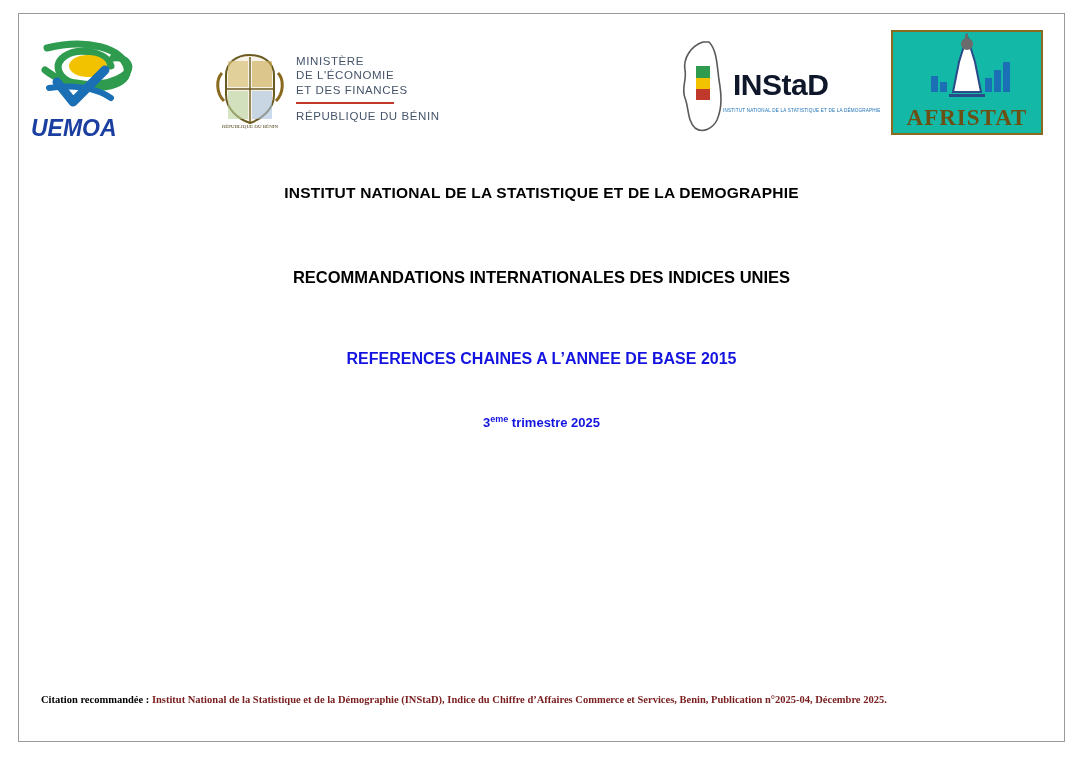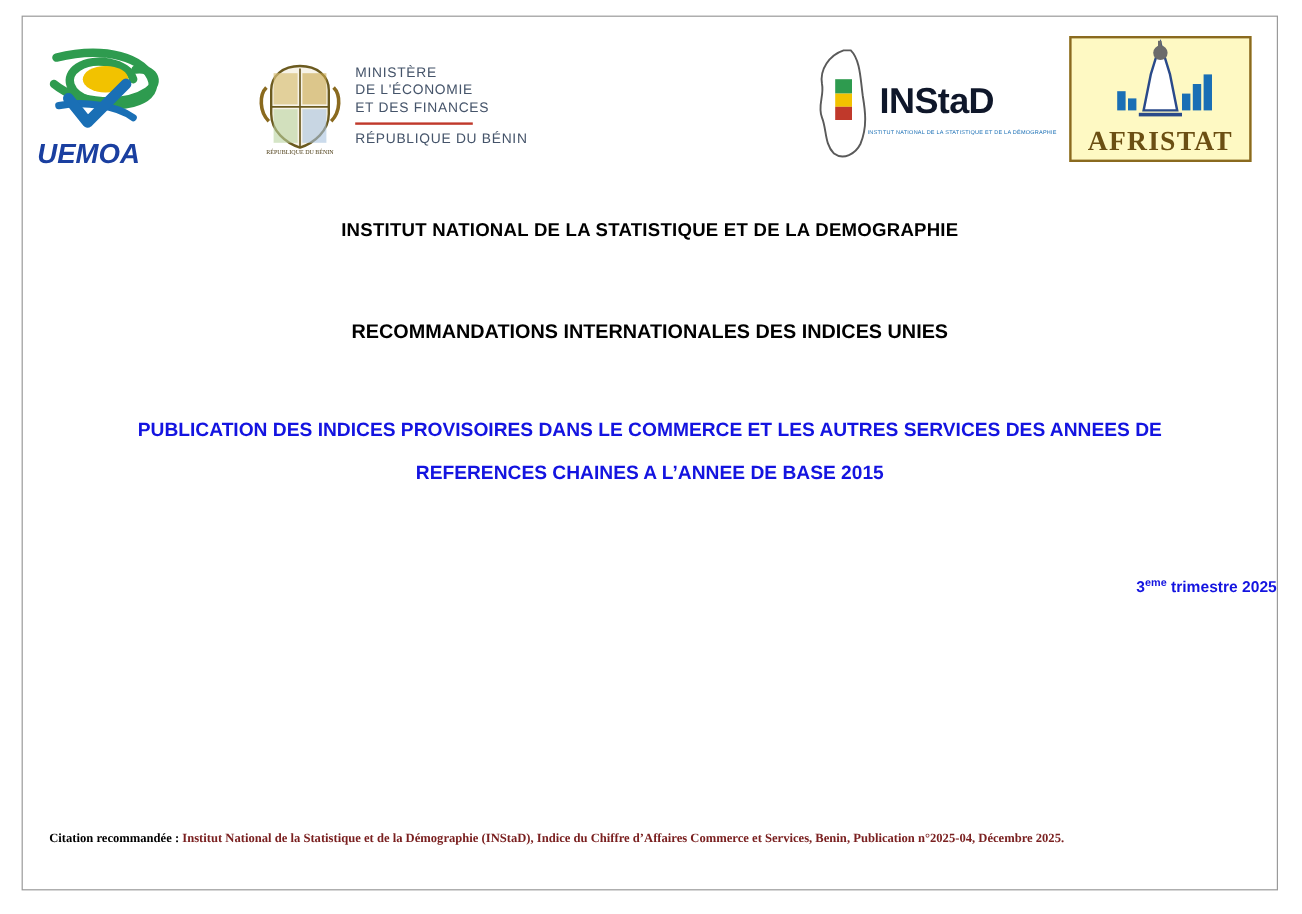--- a/index.html
+++ b/index.html
@@ -55,21 +55,21 @@
     font-family: "Liberation Sans", sans-serif;
     font-weight: bold; font-size: 30px; color: #0f172a;
     letter-spacing: -0.5px;
   }
   .instad-sub {
     position: absolute; left: 54px; top: 72px;
     font-size: 4.6px; color: #1a6fb5; letter-spacing: .2px;
     white-space: nowrap;
   }
   
-  .logo-afristat { left: 872px; top: 16px; width: 152px; height: 105px; border: 2px solid #8a6a1f; box-sizing:border-box; background:#fef9c3; }
+  .logo-afristat { left: 872px; top: 16px; width: 152px; height: 105px; border: 2px solid #8a6a1f; box-sizing:border-box; background:#14b8a6; }
   .afristat-word {
     position: absolute; left: 0; right: 0; bottom: 2px;
     text-align: center;
     font-family: "Liberation Serif", serif;
     font-weight: bold; font-size: 23px; color: #6b4f13;
     letter-spacing: 1px;
   }
   
   .org-title {
     margin-top: 50px;
@@ -91,22 +91,22 @@
   .sub-title {
     margin-top: 46px;
     text-align: center;
     font-size: 16px;
     font-weight: bold;
     color: #1414e0;
     line-height: 2.2;
     padding: 0 28px;
   }
   .quarter {
-    margin-top: 68px;
-    text-align: right;
+    margin-top: 37px;
+    text-align: center;
     font-size: 13px;
     font-weight: bold;
     color: #1414e0;
   }
   .quarter sup { font-size: 9px; }
   
   .footer {
     position: absolute;
     left: 22px;
     right: 22px;
@@ -185,21 +185,20 @@
     </div>
   </div>
 
   <div class="org-title">INSTITUT NATIONAL DE LA STATISTIQUE ET DE LA DEMOGRAPHIE</div>
 
   <div class="main-title">
     <div>RECOMMANDATIONS INTERNATIONALES DES INDICES UNIES</div>
   </div>
 
   <div class="sub-title">
-    <div>PUBLICATION DES INDICES PROVISOIRES DANS LE COMMERCE ET LES AUTRES SERVICES DES ANNEES DE</div>
     <div>REFERENCES CHAINES A L’ANNEE DE BASE 2015</div>
   </div>
 
   <div class="quarter">
     <span>3</span><sup>eme</sup><span> trimestre 2025</span>
   </div>
 
   <div class="footer">
     <span class="footer-label">Citation recommandée : </span><span class="footer-text">Institut National de la Statistique et de la Démographie (INStaD), Indice du Chiffre d’Affaires Commerce et Services, Benin, Publication n°2025-04, Décembre 2025.</span>
   </div>

